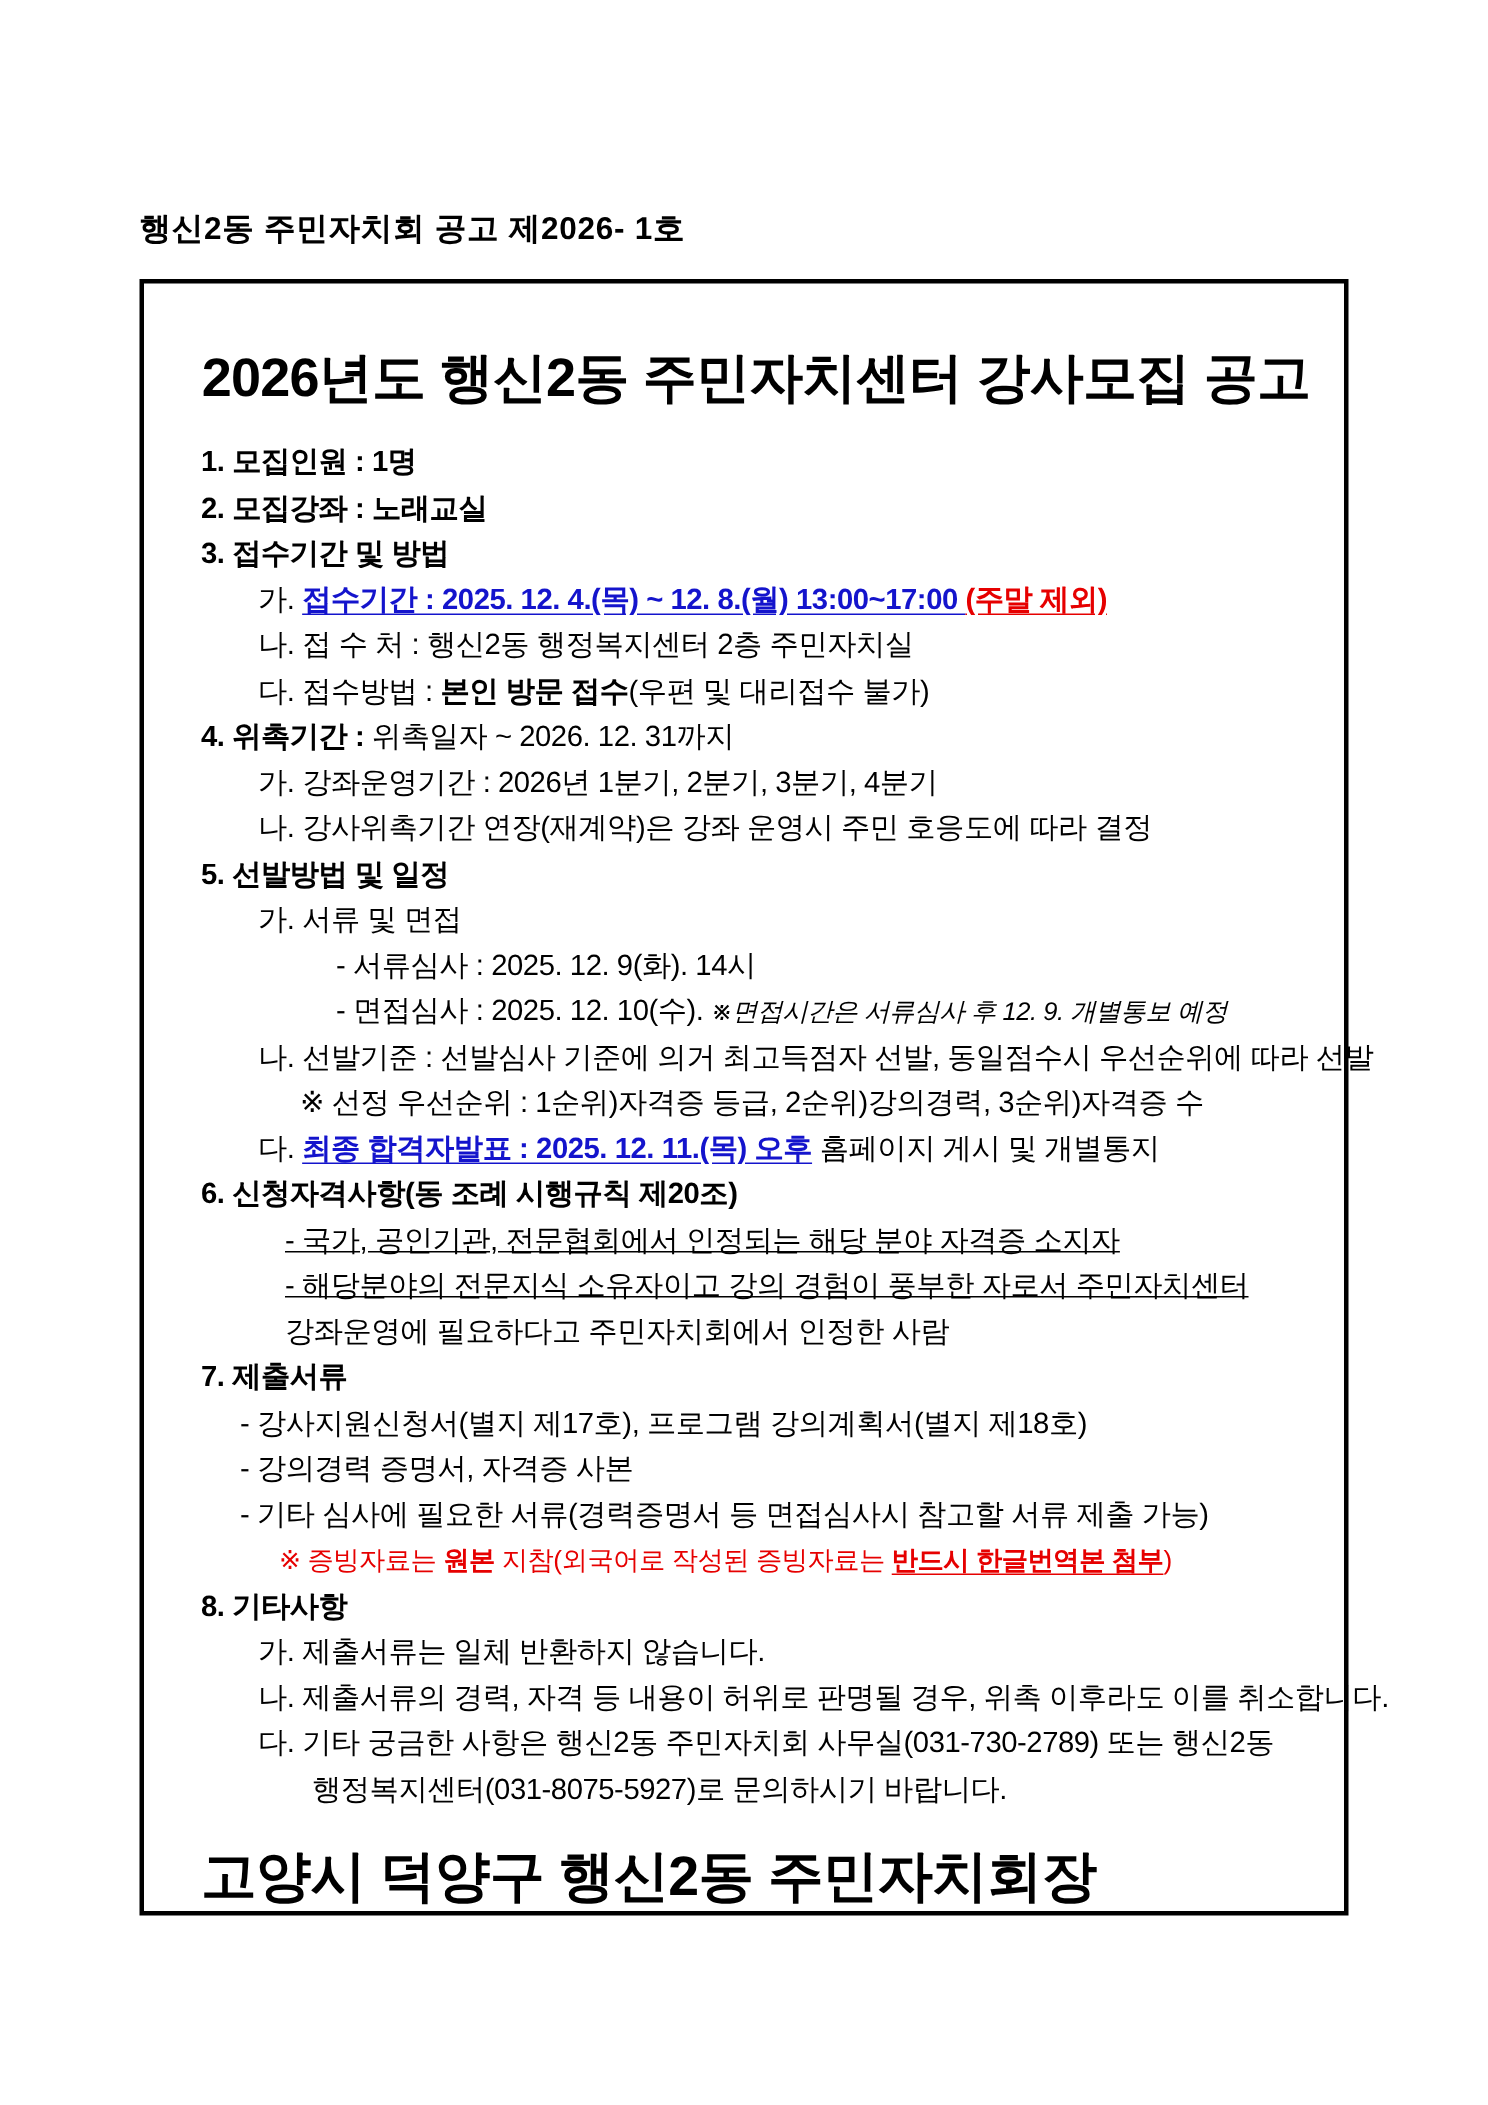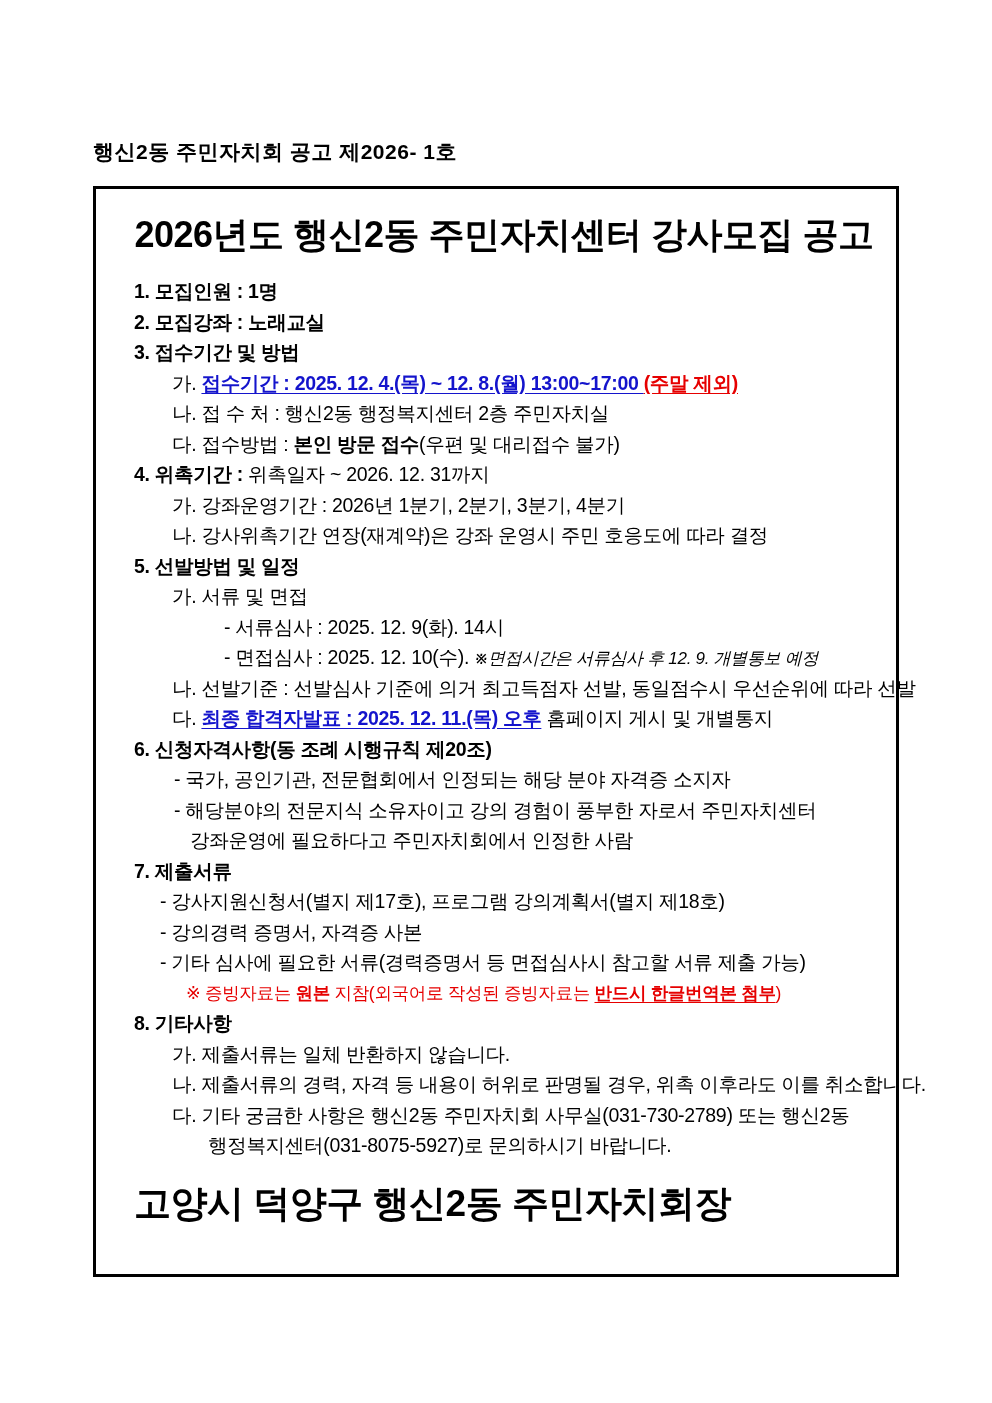--- a/index.html
+++ b/index.html
@@ -19,21 +19,21 @@
     width:843px;height:1403px;
     padding:138px 0 0 93px;
   }
   .doc-number{
     font-size:21px;font-weight:bold;letter-spacing:0.5px;
     margin-left:0;margin-bottom:20px;
   }
   .notice-box{
     width:806px;height:1091px;
     border:3px solid #000;
-    padding:14px 12px 0 38px;
+    padding:31px 12px 0 38px;
   }
   .title{
     font-size:36px;font-weight:bold;letter-spacing:-0.5px;
     text-align:center;white-space:nowrap;
     margin:8px 10px 16px 0;
   }
   .body-lines{font-size:19.5px;}
   .line{
     line-height:30.5px;height:30.5px;white-space:nowrap;
     letter-spacing:-0.3px;
@@ -41,21 +41,21 @@
   .b{font-weight:bold;}
   .blue{color:var(--blue);}
   .red{color:var(--red);}
   .u{text-decoration:underline;text-underline-offset:3px;}
   .it{font-style:italic;font-size:17px;}
   .small{font-size:17.5px;}
   
   .in1{margin-left:38px;}   
   .in2{margin-left:90px;}   
   .in3{margin-left:66px;}   
-  .in6{margin-left:40px;}   
+  .in6{margin-left:56px;text-decoration:underline;}   
   .in6c{margin-left:56px;}  
   .in7{margin-left:26px;}   
   .in7n{margin-left:52px;}  
   .in8c{margin-left:74px;}  
   .signature{
     font-size:37px;font-weight:bold;letter-spacing:-0.5px;
     white-space:nowrap;
     margin:18px 14px 0 0;
   }
 </style>
@@ -87,20 +87,21 @@
       <div class="line in1">가. 강좌운영기간 : 2026년 1분기, 2분기, 3분기, 4분기</div>
       <div class="line in1">나. 강사위촉기간 연장(재계약)은 강좌 운영시 주민 호응도에 따라 결정</div>
 
       <div class="line b">5. 선발방법 및 일정</div>
       <div class="line in1">가. 서류 및 면접</div>
       <div class="line in2">- 서류심사 : 2025. 12. 9(화). 14시</div>
 
       <div class="line in2"><span>- 면접심사 : 2025. 12. 10(수).  </span><span class="it">※면접시간은 서류심사 후 12. 9. 개별통보 예정</span></div>
 
       <div class="line in1">나. 선발기준 : 선발심사 기준에 의거 최고득점자 선발, 동일점수시 우선순위에 따라 선발</div>
+      <div class="line in3">※ 선정 우선순위 : 1순위)자격증 등급, 2순위)강의경력, 3순위)자격증 수</div>
 
       <div class="line in1"><span>다. </span><span class="blue b u">최종 합격자발표 : 2025. 12. 11.(목) 오후</span><span> 홈페이지 게시 및 개별통지</span></div>
 
       <div class="line b">6. 신청자격사항(동 조례 시행규칙 제20조)</div>
       <div class="line in6">- 국가, 공인기관, 전문협회에서 인정되는 해당 분야 자격증 소지자</div>
       <div class="line in6">- 해당분야의 전문지식 소유자이고 강의 경험이 풍부한 자로서 주민자치센터</div>
       <div class="line in6c">강좌운영에 필요하다고 주민자치회에서 인정한 사람</div>
 
       <div class="line b">7. 제출서류</div>
       <div class="line in7">- 강사지원신청서(별지 제17호), 프로그램 강의계획서(별지 제18호)</div>

